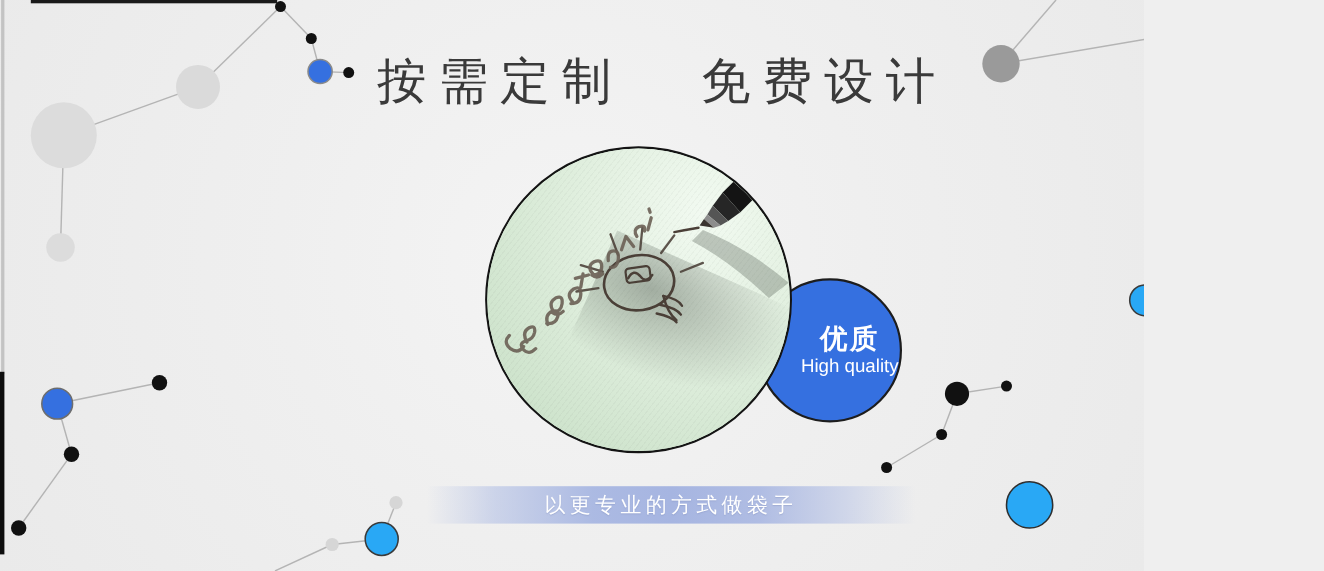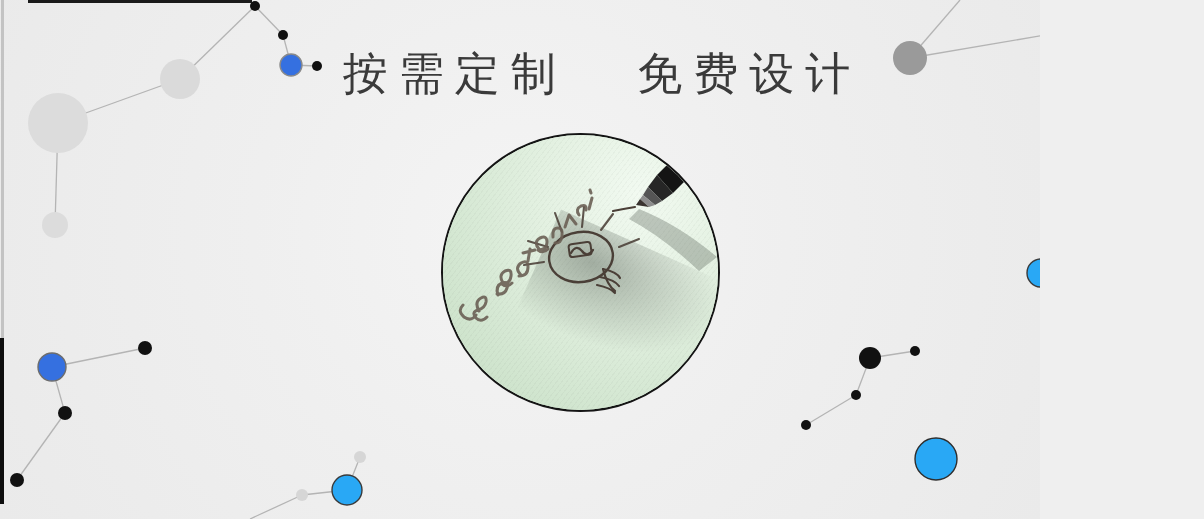--- a/index.html
+++ b/index.html
@@ -159,20 +159,24 @@
       <circle cx="806" cy="425" r="5" fill="#111111"></circle>
       <circle cx="936" cy="459" r="21" fill="#29a8f5" stroke="#2e2e2e" stroke-width="1.4"></circle>
     </svg>
 
   <div id="edge-rail"></div>
   <div id="edge-bar-top"></div>
   <div id="edge-bar-left"></div>
 
   <div class="headline">按需定制   免费设计</div>
 
+  <div class="bubble" id="bubble-quality">
+    <span class="cn">优质</span>
+    <span class="en">High quality</span>
+  </div>
 
 
   <div id="photo-circle">
     <div class="paper"></div>
     <div class="grain"></div>
     <div class="shadowcast"></div>
 
     <svg id="photo-svg" viewBox="0 0 275 275">
 
       <g stroke="#4a3f37" stroke-width="2.1" stroke-linecap="round" fill="none" opacity="0.88">
@@ -218,14 +222,17 @@
         <path d="M197,64 L200,60 L212,70 L206,72 Z" fill="#8d8d8d"></path>
         <path d="M193,70 L197,64 L206,72 Z" fill="#3a3430"></path>
       </g>
 
       <path d="M196,74 q40,16 78,48 l-18,14 q-36,-34 -70,-52 Z" fill="rgba(70,80,70,0.30)"></path>
 
       <path d="M170,76 q10,-2 22,-4" stroke="#4a3f37" stroke-width="2.2" fill="none" stroke-linecap="round"></path>
     </svg>
   </div>
 
+  <div id="slogan-bar">
+    <span id="slogan-text">以更专业的方式做袋子</span>
+  </div>
 
 </div>
 
 </body></html>

